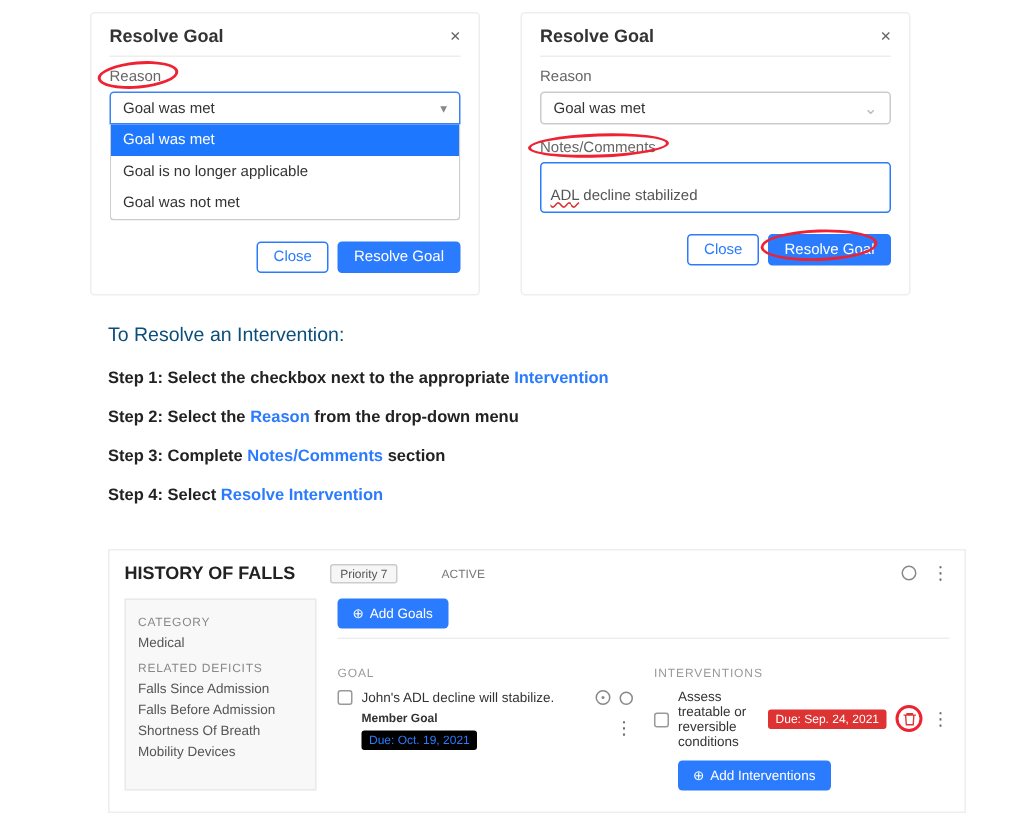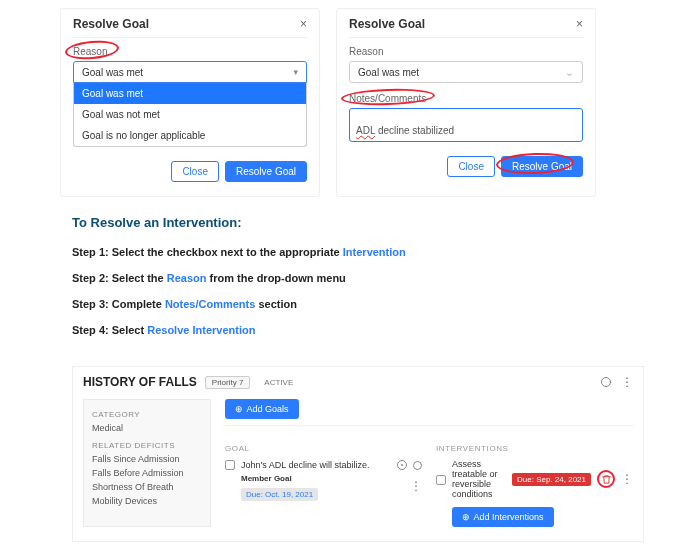--- a/index.html
+++ b/index.html
@@ -1,17 +1,17 @@
 <!DOCTYPE html>
 <html><head>
 <meta charset="utf-8">
 <style>
   *{box-sizing:border-box;margin:0;padding:0;font-family:Arial,sans-serif}
   body{background:#fff;width:688px;height:544px;font-size:11px;color:#333}
-  .row{display:flex;gap:16px;padding:8px 12px 0 60px}
+  .row{display:flex;gap:27px;padding:8px 12px 0 60px}
   .modal{border:1px solid #eee;border-radius:3px;width:260px;background:#fff;padding:8px 12px 14px;position:relative;margin-bottom:6px}
   .modal-hd{display:flex;justify-content:space-between;align-items:center;border-bottom:1px solid #eee;padding-bottom:6px;margin-bottom:8px}
   .modal-title{font-size:12px;font-weight:600;color:#333}
   .close-x{font-size:12px;color:#666;cursor:pointer}
   .field-label{font-size:10px;color:#666;margin:6px 0 4px}
   .select-box{border:1px solid #ccc;border-radius:3px;height:22px;display:flex;align-items:center;justify-content:space-between;padding:0 8px;font-size:10px}
   .sbox-open{border-color:#3b82f6;border-bottom-left-radius:0;border-bottom-right-radius:0}
   .dd-panel{border:1px solid #ccc;border-top:none;border-radius:0 0 3px 3px;font-size:10px}
   .dd-opt{padding:5px 8px;cursor:pointer}
   .dd-opt.active{background:#1e78ff;color:#fff}
@@ -19,41 +19,41 @@
   .modal-ftr{display:flex;justify-content:flex-end;gap:6px;margin-top:14px}
   .btn{border-radius:3px;padding:4px 10px;font-size:10px;cursor:pointer;border:1px solid #2b7bff}
   .btn-outline{background:#fff;color:#2b7bff}
   .btn-primary{background:#2b7bff;color:#fff}
   .circled-red{position:relative}
   .ring{position:absolute;border:2px solid #e23;border-radius:50%/50%;pointer-events:none}
   .ring.r1{left:-8px;top:-5px;width:54px;height:18px;transform:rotate(-5deg)}
   .ring.r2{left:-8px;top:-4px;width:94px;height:16px;transform:rotate(-2deg)}
   .ring.r3{left:-5px;top:-3px;width:78px;height:21px;transform:rotate(-2deg)}
   .steps{padding:12px 50px 8px 72px}
-  .sec-title{color:#0b4e7a;font-size:13px;font-weight:700;margin-bottom:16px}
+  .sec-title{color:#0b4e7a;font-size:13px;font-weight:400;margin-bottom:16px}
   .step{font-size:11px;margin:8px 0 14px;font-weight:600;color:#222}
   .step .lk{color:#2b7bff;font-weight:600}
   .panel{margin:8px 44px 0 72px;border:1px solid #eee;background:#fff;padding:8px 10px 14px}
-  .phdr{display:flex;align-items:center;gap:8px}
+  .phdr{display:flex;align-items:center;gap:23px}
   .pht{font-size:12px;font-weight:700;color:#222}
   .chip{border:1px solid #ccc;border-radius:2px;padding:1px 6px;font-size:8px;color:#555;background:#f6f6f6}
   .chip.plain{border:none;background:none;color:#777}
   .pbody{display:flex;gap:14px;margin-top:10px}
   .col1{width:128px;border:1px solid #eaeaea;background:#f8f8f8;padding:6px 8px;font-size:9px}
   .col1 .hd{font-size:8px;color:#888;letter-spacing:.5px;margin:4px 0}
   .col1 .it{color:#555;margin:4px 0}
   .col2{flex:1;display:flex;flex-direction:column;gap:6px}
   .btn-add{background:#2b7bff;color:#fff;border:none;border-radius:3px;padding:5px 10px;font-size:9px;display:inline-flex;align-items:center;gap:4px;align-self:flex-start}
   .cards{display:flex;gap:14px;border-top:1px solid #eee;padding-top:18px}
   .card{flex:1}
   .chd{font-size:8px;letter-spacing:.6px;color:#999;margin-bottom:6px}
   .card.goal .gl{display:flex;align-items:flex-end;gap:6px;font-size:9px;color:#333}
   .chk{width:10px;height:10px;border:1px solid #999;border-radius:2px;display:inline-block;margin-top:1px}
   .mg{font-size:8px;font-weight:700;margin:4px 0 4px 16px}
-  .due{display:inline-block;font-size:8px;color:#2b7bff;background:#e5e5e5;border-radius:2px;padding:2px 5px;margin-left:16px}
+  .due{display:inline-block;font-size:8px;color:#2b7bff;background:#000000;border-radius:2px;padding:2px 5px;margin-left:16px}
   .card.int .il{display:flex;align-items:center;gap:6px;font-size:9px;color:#333}
   .due-red{font-size:8px;background:#d33;color:#fff;border-radius:2px;padding:2px 5px}
   .delico{width:18px;height:18px;border:2px solid #e23;border-radius:50%/50%;display:flex;align-items:center;justify-content:center}
   .delico svg{width:11px;height:11px;stroke:#d33;fill:none;stroke-width:2}
   .dots{font-size:12px;color:#666;line-height:10px}
   .wavy{text-decoration:underline;text-decoration-color:#d33;text-decoration-style:wavy}
   .top-r{margin-left:auto;display:flex;gap:10px;align-items:center;color:#888;font-size:11px}
   .circle-icon{display:inline-block;width:10px;height:10px;border:1.5px solid #888;border-radius:50%}
   .chev{font-size:9px;color:#888}
   .chev2{font-size:11px;color:#bbb}
@@ -73,22 +73,22 @@
     <div class="field-label circled-red">
       <span>Reason</span>
       <span class="ring r1"></span>
     </div>
     <div class="select-box sbox-open">
       <span>Goal was met</span>
       <span class="chev">▾</span>
     </div>
     <div class="dd-panel">
       <div class="dd-opt active">Goal was met</div>
+      <div class="dd-opt">Goal is no longer applicable</div>
       <div class="dd-opt">Goal was not met</div>
-      <div class="dd-opt">Goal is no longer applicable</div>
     </div>
     <div class="modal-ftr">
       <button class="btn btn-outline">Close</button>
       <button class="btn btn-primary">Resolve Goal</button>
     </div>
   </div>
 
   <div class="modal">
     <div class="modal-hd">
       <span class="modal-title">Resolve Goal</span>

